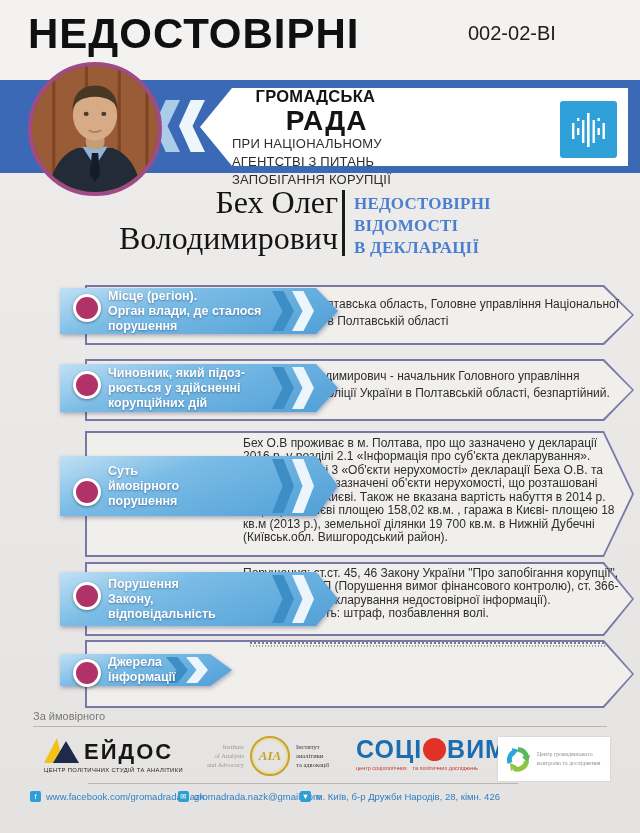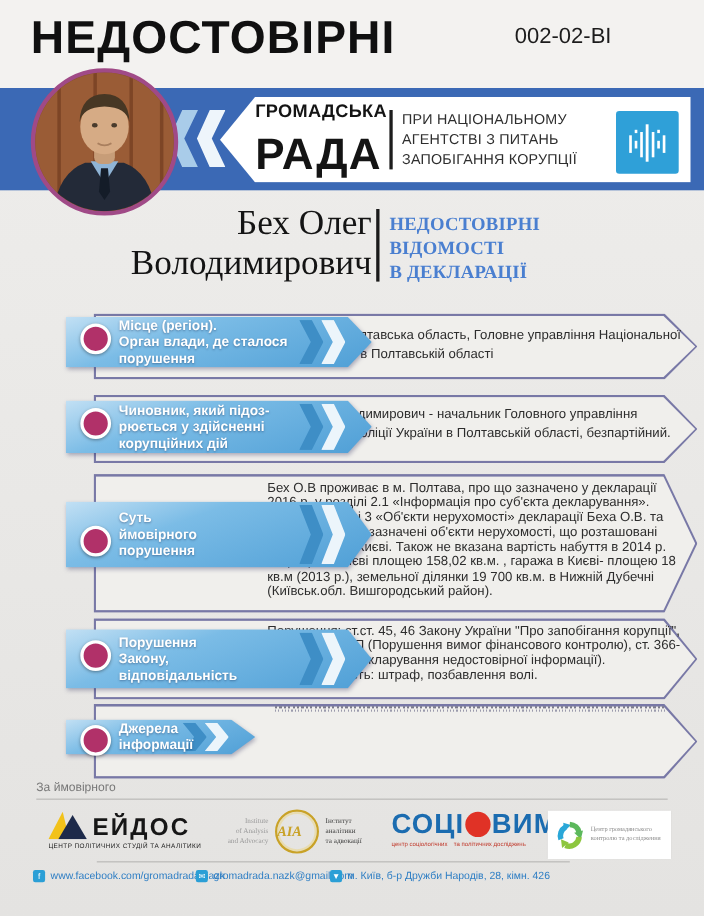--- a/index.html
+++ b/index.html
@@ -13,24 +13,24 @@
   .case-no { position:absolute; left:468px; top:22px; font-size:20px; color:#1c1c1c; }
 
   
   .band { position:absolute; top:80px; left:0; width:640px; height:93px; background:#3b69b5; }
   .band-chev { position:absolute; width:26px; height:52px; top:100px;
     clip-path:polygon(100% 0, 45% 0, 0 50%, 45% 100%, 100% 100%, 52% 50%); }
   .band-chev.c1 { left:154px; background:#a9cce9; }
   .band-chev.c2 { left:179px; background:#eef5fb; }
   .banner { position:absolute; top:88px; left:200px; width:428px; height:78px; background:#ffffff;
     clip-path:polygon(0 50%, 32px 0, 100% 0, 100% 100%, 32px 100%); }
-  .banner-content { position:absolute; top:88px; left:232px; height:78px; display:flex; align-items:center; }
+  .banner-content { position:absolute; top:88px; left:232px; height:78px; display:flex; align-items:center;flex-direction:column; }
   .org-name { width:112px; text-align:right; line-height:1; color:#141414; }
   .org-name .l1 { font-size:16.5px; font-weight:bold; letter-spacing:.3px; }
-  .org-name .l2 { font-size:40px; font-weight:bold; letter-spacing:1px; margin-top:12px; }
+  .org-name .l2 { font-size:28px; font-weight:bold; letter-spacing:1px; margin-top:2px; }
   .org-divider { width:2.5px; height:54px; background:#1d1d1d; margin:0 9px 0 10px; }
   .org-desc { font-size:13px; color:#2e2e2e; line-height:1.4; letter-spacing:.2px; white-space:pre-line; }
   .nazk-logo { position:absolute; top:101px; left:560px; width:57px; height:57px; background:#2fa0d8; border-radius:3px; }
 
   
   .photo { position:absolute; left:28px; top:62px; width:134px; height:134px; border-radius:50%;
     border:4px solid #a04a87; overflow:hidden; z-index:6; background:#8a5230; }
   .photo svg { display:block; width:100%; height:100%; }
 
   
@@ -76,21 +76,21 @@
   .footer-line2 { position:absolute; left:88px; top:783px; width:430px; height:1px; background:#b7b6b4; }
 
   .eidos { position:absolute; left:44px; top:736px; }
   .eidos-row { display:flex; align-items:flex-end; }
   .eidos-name { font-size:22px; font-weight:bold; color:#161616; letter-spacing:2px; margin-left:4px; line-height:1; }
   .eidos-tagline { font-size:5.8px; color:#222; letter-spacing:.4px; margin-top:4px; }
 
   .iaa-en { position:absolute; left:190px; top:742px; width:54px; text-align:right;
     font-size:6.5px; line-height:1.4; color:#9a9a9a; white-space:pre-line; }
   .aia-circle { position:absolute; left:250px; top:736px; width:40px; height:40px; border-radius:50%;
-    border:2px solid #c9a227; box-shadow:0 0 0 2px #e8dcb0 inset; display:flex; align-items:center; justify-content:flex-start; }
+    border:2px solid #c9a227; box-shadow:0 0 0 2px #e8dcb0 inset; display:flex; align-items:center; justify-content:center; }
   .aia-monogram { font-family:"Liberation Serif", serif; font-style:italic; font-weight:bold;
     font-size:13px; color:#c9a227; }
   .iaa-ua { position:absolute; left:296px; top:742px; font-size:6.5px; line-height:1.4;
     color:#3a3a3a; white-space:pre-line; }
 
   .socio { position:absolute; left:356px; top:737px; }
   .socio-row { display:flex; align-items:center; }
   .socio-word { font-size:25px; font-weight:bold; color:#1b6cb0; letter-spacing:1px; line-height:1; }
   .socio-dot { width:23px; height:23px; border-radius:50%; background:#e03226; margin:0 1px; }
   .socio-tagline { display:flex; justify-content:space-between; width:122px; margin-top:3px;

